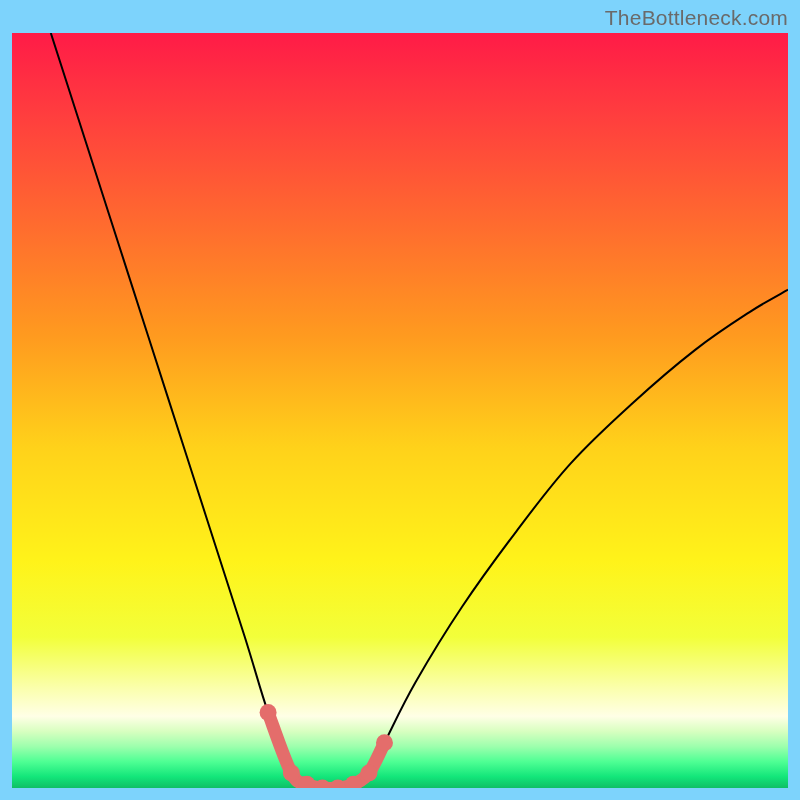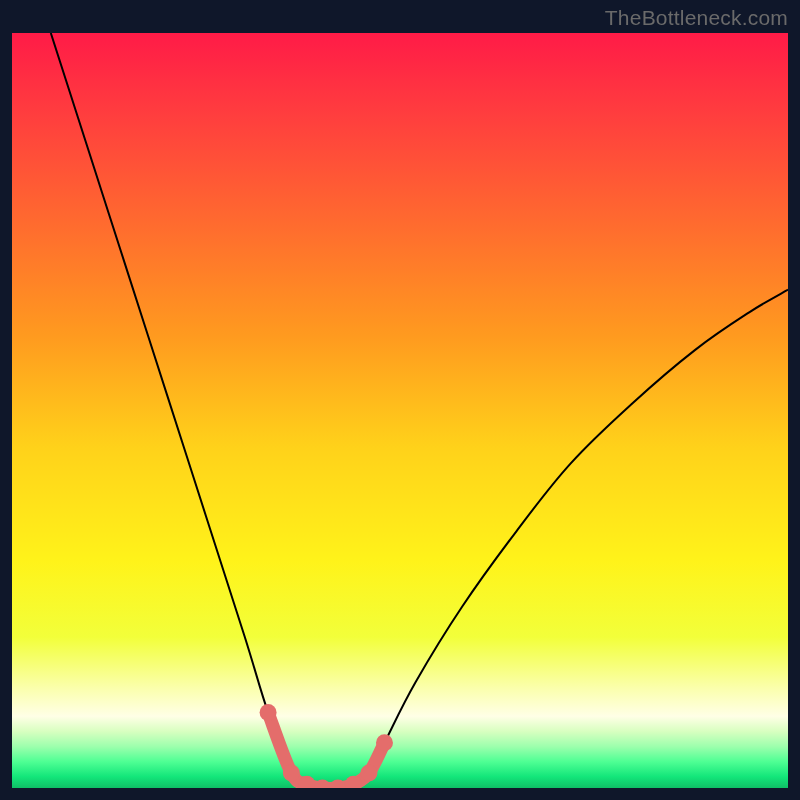--- a/index.html
+++ b/index.html
@@ -9,21 +9,21 @@
     height: 800px;
     background: #000;
     overflow: hidden;
     font-family: Arial, Helvetica, sans-serif;
   }
   .frame {
     position: absolute;
     top: 0; left: 0;
     width: 800px;
     height: 800px;
-    background: #0f172a;
+    background: #7dd3fc;
     text-decoration: underline;
   }
   .plot-bg {
     position: absolute;
     top: 33px;
     left: 12px;
     width: 776px;
     height: 755px;
     
   }

